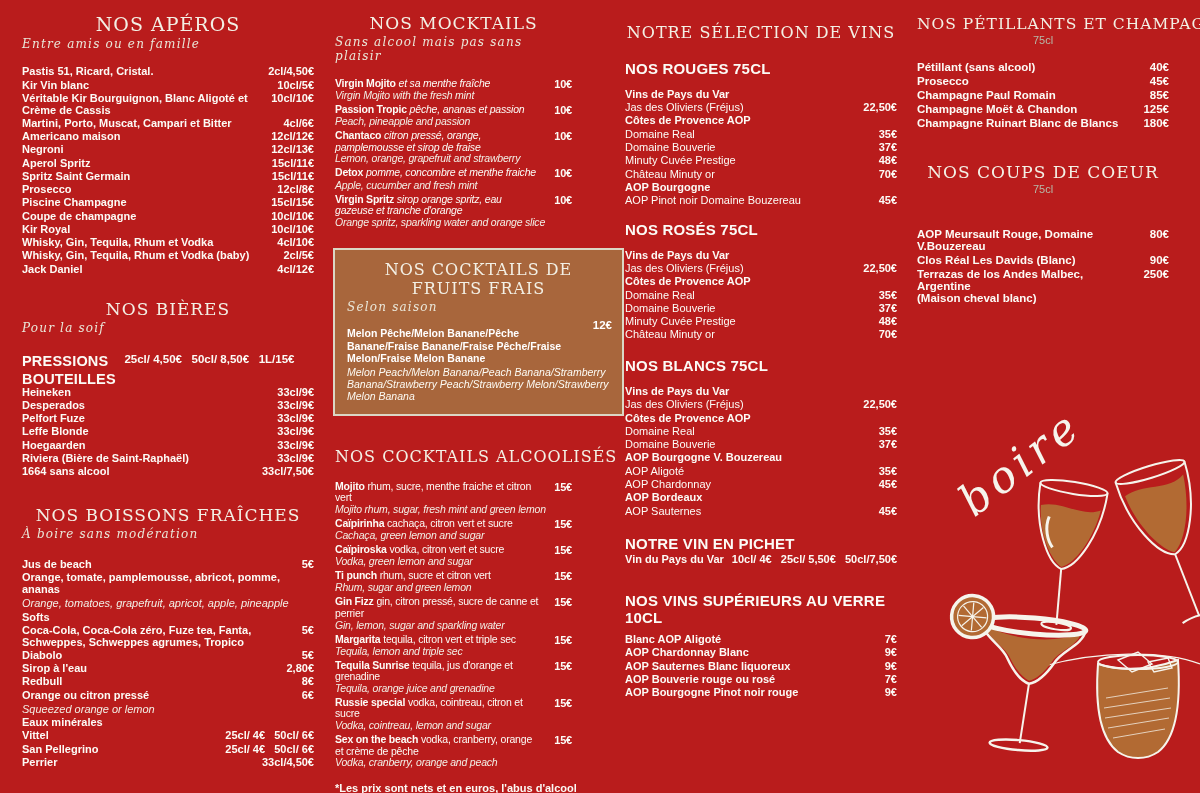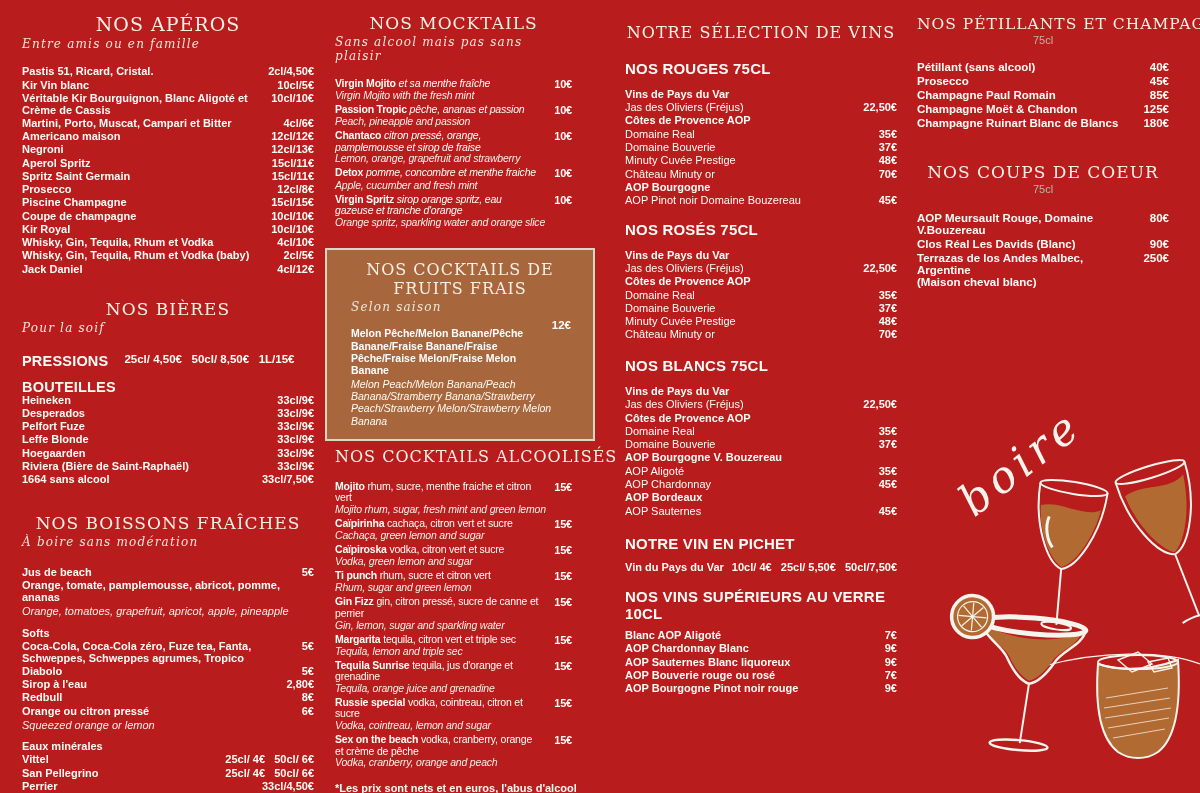--- a/index.html
+++ b/index.html
@@ -2,22 +2,22 @@
 <html><head>
 <meta charset="utf-8">
 <style>
   html,body{margin:0;padding:0}
   body{width:1200px;height:793px;overflow:hidden;background:#727768;
        font-family:"Liberation Sans",sans-serif;}
   .page{position:relative;width:1200px;height:793px;background:#b91c1c}
   .col{position:absolute}
   #col1{left:22px;top:14px;width:292px}
   #col2a{left:335px;top:14px;width:237px}
-  #fruitbox{position:absolute;left:325px;top:248px;width:270px;box-sizing:border-box;
-            background:#a8663c;border:2px solid #dbd7c5;padding:10px 24px 12px;min-height:160px}
+  #fruitbox{position:absolute;left:333px;top:248px;width:291px;box-sizing:border-box;
+            background:#a8663c;border:2px solid #dbd7c5;padding:10px 12px 12px;min-height:160px}
   #col2b{left:335px;top:448px;width:237px}
   #col3{left:625px;top:24px;width:272px}
   #col4{left:917px;top:16px;width:252px}
 
   .fancy{font-family:"DejaVu Serif",serif;font-weight:400;color:#f3f0e5;text-align:center;
          margin:0;letter-spacing:1px;white-space:nowrap;line-height:1.12}
   .fs19{font-size:19px}.fs17{font-size:17px}.fs16{font-size:16px}.fs15{font-size:15.5px}
   .script{font-family:"DejaVu Serif",serif;font-style:italic;font-size:12px;color:#eae7d9;
           text-align:left;letter-spacing:1.2px;margin-top:2px}
   .size{font-size:11px;color:#b6baa9;text-align:center;margin-top:1px}
@@ -47,21 +47,21 @@
 
   .fb-title{font-size:16px;white-space:normal;line-height:1.2}
   .fb-body{position:relative;margin-top:13px;font-size:10.5px;line-height:1.16}
   .fb-price{position:absolute;right:-2px;top:-8px;font-weight:700;font-size:11.5px;color:#fff}
   .fb-main{font-weight:700;color:#ffffff;padding-right:26px}
   .fb-en{font-style:italic;font-weight:400;color:#fdfbf4;margin-top:2px}
 
   .wh{font-weight:700;font-size:15px;color:#fcfbf6;letter-spacing:.2px;margin:0}
   .wrows{margin-top:12px}
   .mt14{margin-top:14px}.mt16{margin-top:16px}.mt18{margin-top:18px}
-  .mt24{margin-top:24px}.mt26{margin-top:14px}.mt28{margin-top:28px}.mt10{margin-top:10px}.mt8{margin-top:8px}
+  .mt24{margin-top:24px}.mt26{margin-top:26px}.mt28{margin-top:28px}.mt10{margin-top:2px}.mt8{margin-top:8px}
 
   .note{margin-top:12px;width:252px}
   .note p{margin:0;font-weight:700;font-size:11px;color:#fcfbf6;line-height:1.28}
 
   .c4row{font-size:11.5px}
   #deco{position:absolute;left:928px;top:368px;width:272px;height:425px}
 </style>
 </head>
 <body>
 
@@ -515,21 +515,21 @@
           <span class="pr">125€</span>
         </div>
       <div class="row c4row">
           <span class="nm">Champagne Ruinart Blanc de Blancs</span>
           <span class="pr">180€</span>
         </div>
     </div>
 
     <h2 class="fancy fs17" style="margin-top:34px">NOS COUPS DE COEUR</h2>
     <div class="size">75cl</div>
-    <div class="rows" style="margin-top:17px">
+    <div class="rows" style="margin-top:33px">
       <div class="row c4row">
           <span class="nm">AOP Meursault Rouge, Domaine V.Bouzereau</span>
           <span class="pr">80€</span>
         </div>
       <div class="row c4row">
           <span class="nm">Clos Réal Les Davids (Blanc)</span>
           <span class="pr">90€</span>
         </div>
       <div class="row c4row">
         <span class="nm"><span>Terrazas de los Andes Malbec, Argentine</span><br>

